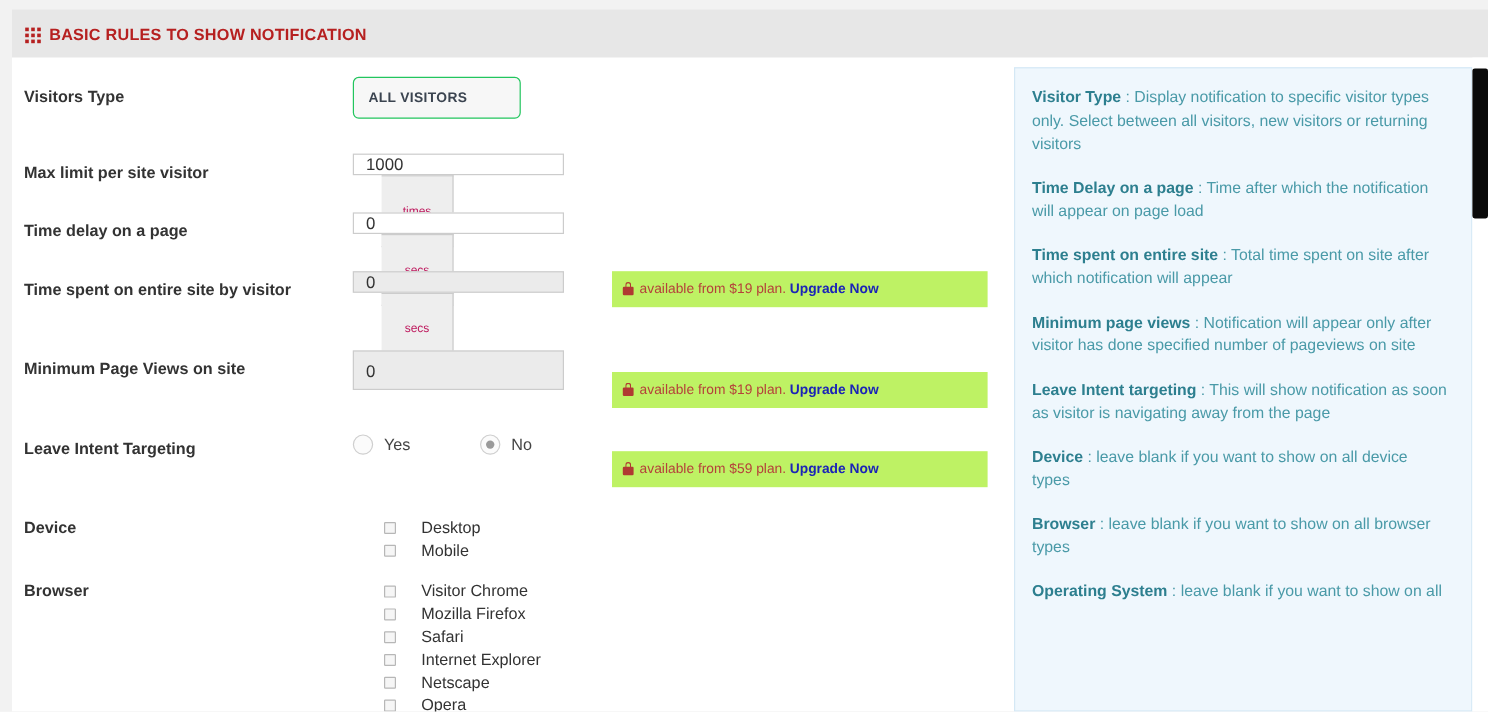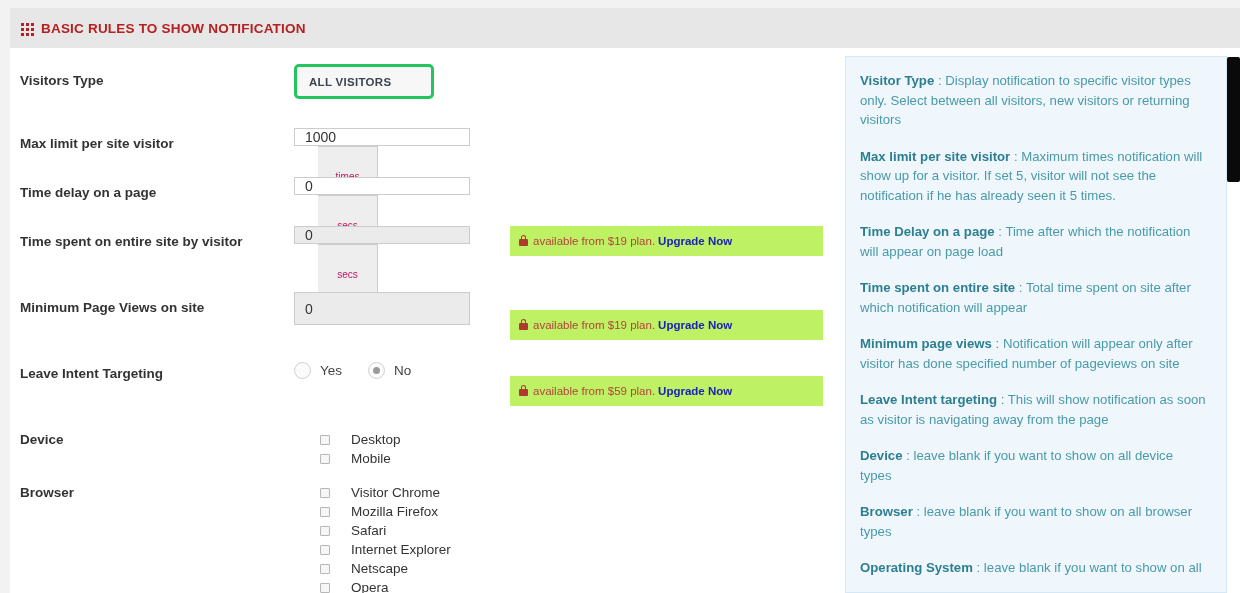--- a/index.html
+++ b/index.html
@@ -43,21 +43,21 @@
     font-size: 13.5px; font-weight: bold; color: #333333;
     white-space: nowrap;
   }
 
   .field { position: absolute; left: 284px; }
 
   
   .sel-btn {
     width: 140px; height: 35px;
     background: #f7f7f7;
-    border: 3px solid #22c55e;
+    border: 1px solid #22c55e;
     border-radius: 5px;
     font-size: 11.5px; font-weight: bold; color: #3b4450;
     letter-spacing: .3px;
     display: flex; align-items: center;
     padding-left: 12px;
     cursor: pointer;
   }
 
   
   .ig { display: flex; height: 33px; width: 176px; flex-direction: column; }
@@ -100,21 +100,21 @@
   }
   .lock .bodyb {
     position: absolute; left: 0; top: 4px; width: 9px; height: 7px;
     background: #b03a32; border-radius: 1px;
   }
   .notice a {
     color: #1b23b8; font-weight: bold; text-decoration: none; margin-left: 3px;
   }
 
   
-  .radios { display: flex; align-items: center; }
+  .radios { display: flex; align-items: center; gap: 32px; }
   .radio-item { display: flex; align-items: center; margin-right: 26px; cursor: pointer; }
   .rc {
     width: 17px; height: 17px; border-radius: 50%;
     border: 1px solid #cfcfcf; background: #fbfbfb;
     margin-right: 9px; position: relative;
   }
   .rc.on::after {
     content: ""; position: absolute; left: 4px; top: 4px;
     width: 7px; height: 7px; border-radius: 50%; background: #9a9a9a;
   }
@@ -310,21 +310,20 @@
             <span>Opera</span>
           </label>
         </div>
       </div>
     </div>
 
   </div>
 
   <div class="help">
     <p><b>Visitor Type</b><span> : Display notification to specific visitor types only. Select between all visitors, new visitors or returning visitors</span></p>
-    <p><b>Max limit per site visitor</b><span> : Maximum times notification will show up for a visitor. If set 5, visitor will not see the notification if he has already seen it 5 times.</span></p>
     <p><b>Time Delay on a page</b><span> : Time after which the notification will appear on page load</span></p>
     <p><b>Time spent on entire site</b><span> : Total time spent on site after which notification will appear</span></p>
     <p><b>Minimum page views</b><span> : Notification will appear only after visitor has done specified number of pageviews on site</span></p>
     <p><b>Leave Intent targeting</b><span> : This will show notification as soon as visitor is navigating away from the page</span></p>
     <p><b>Device</b><span> : leave blank if you want to show on all device types</span></p>
     <p><b>Browser</b><span> : leave blank if you want to show on all browser types</span></p>
     <p><b>Operating System</b><span> : leave blank if you want to show on all</span></p>
   </div>
 
   <div class="sb-track"></div>

